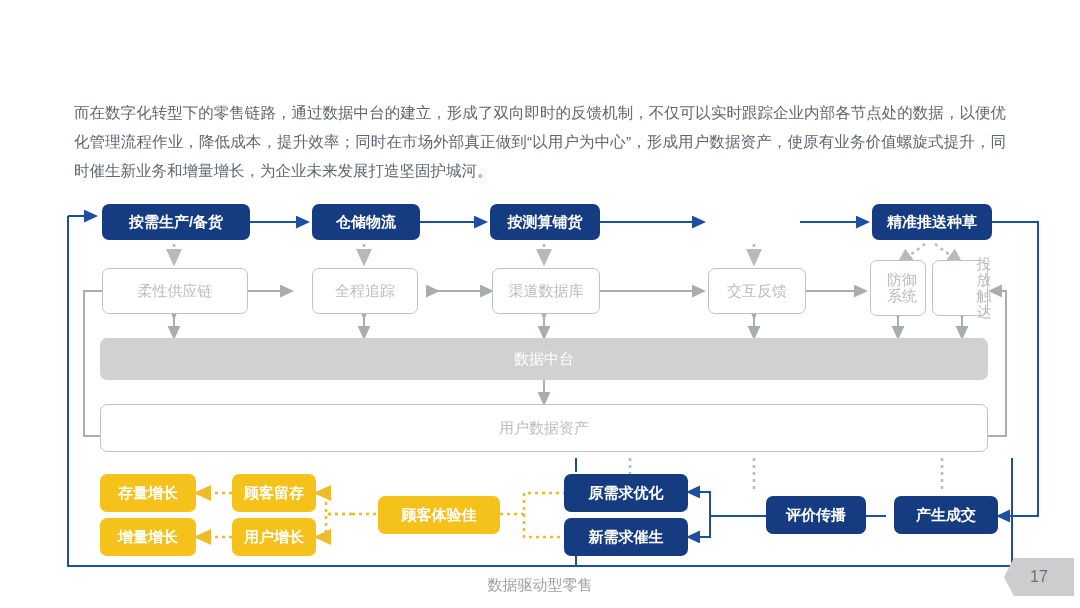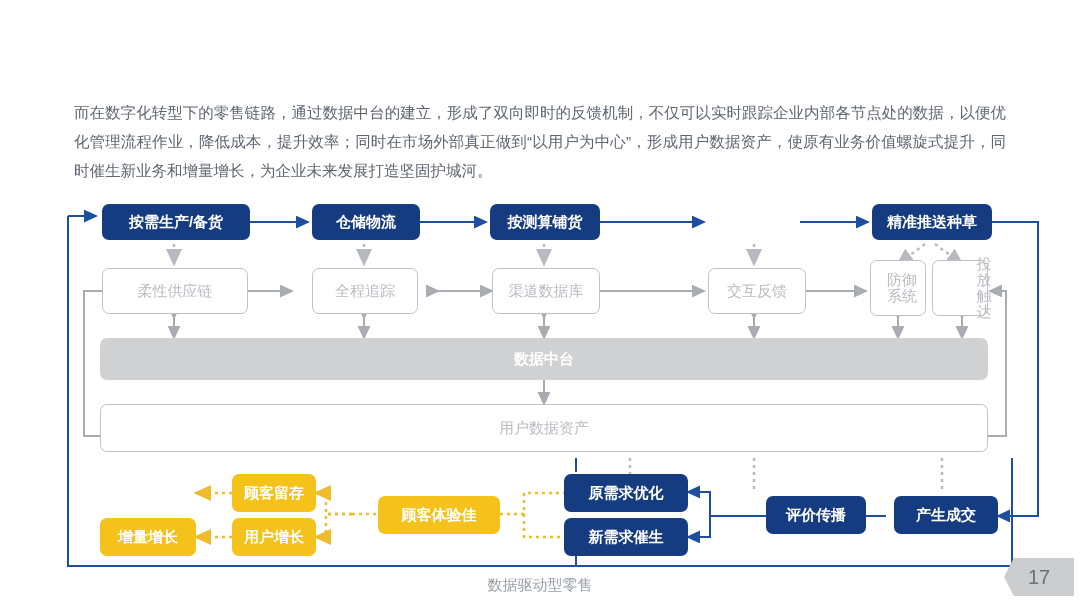--- a/index.html
+++ b/index.html
@@ -41,34 +41,34 @@
 
   .node {
     position:absolute;
     display:flex; align-items:center; justify-content:center;
     text-align:center; border-radius:7px;
     font-size:15px; line-height:18px;
     z-index:3;
   }
   .n-blue { background:#153c81; color:#ffffff; font-weight:bold; }
   .n-gray { background:#ffffff; color:#b9bdc2; border:1.3px solid #bfc3c7; font-weight:normal; }
-  .n-grayfill { background:#cfd1d3; color:#ffffff; font-weight:bold; }
+  .n-grayfill { background:#cfd1d3; color:#ffffff; font-weight:normal; }
   .n-yellow { background:#f5c21b; color:#ffffff; font-weight:bold; }
 
   .caption {
     position:absolute; left:0; top:380px; width:1080px; text-align:center;
     font-size:15px; color:#9aa0a6;
   }
 
   .pagenum {
     position:absolute; right:6px; bottom:12px;
     width:70px; height:38px;
     background:#cbcdcf; color:#6b7075;
     display:flex; align-items:center; justify-content:center;
-    font-size:20px;
+    font-size:16px;
     clip-path:polygon(14% 0%, 100% 0%, 100% 100%, 14% 100%, 0% 50%);
   }
 </style>
 </head>
 <body>
 
 <div class="page">
 
 
   <div class="para">而在数字化转型下的零售链路，通过数据中台的建立，形成了双向即时的反馈机制，不仅可以实时跟踪企业内部各节点处的数据，以便优化管理流程作业，降低成本，提升效率；同时在市场外部真正做到“以用户为中心”，形成用户数据资产，使原有业务价值螺旋式提升，同时催生新业务和增量增长，为企业未来发展打造坚固护城河。</div>
@@ -184,20 +184,23 @@
 触达</span>
     </div>
 
     <div class="node n-grayfill" style="left:100px;top:142px;width:888px;height:42px;">
       <span>数据中台</span>
     </div>
     <div class="node n-gray" style="left:100px;top:208px;width:888px;height:48px;">
       <span>用户数据资产</span>
     </div>
 
+    <div class="node n-yellow" style="left:100px;top:278px;width:96px;height:38px;">
+      <span>存量增长</span>
+    </div>
     <div class="node n-yellow" style="left:100px;top:322px;width:96px;height:38px;">
       <span>增量增长</span>
     </div>
     <div class="node n-yellow" style="left:232px;top:278px;width:84px;height:38px;">
       <span>顾客留存</span>
     </div>
     <div class="node n-yellow" style="left:232px;top:322px;width:84px;height:38px;">
       <span>用户增长</span>
     </div>
     <div class="node n-yellow" style="left:378px;top:300px;width:122px;height:38px;">

